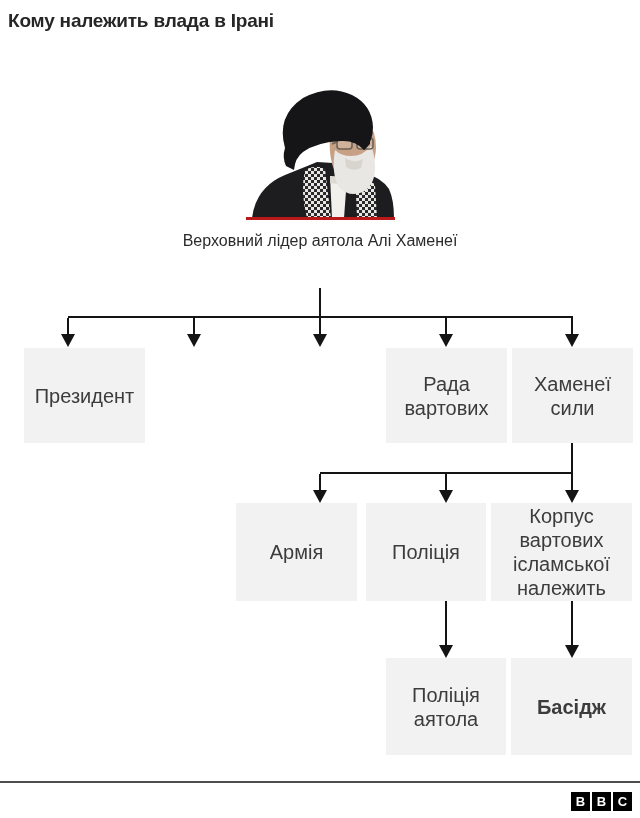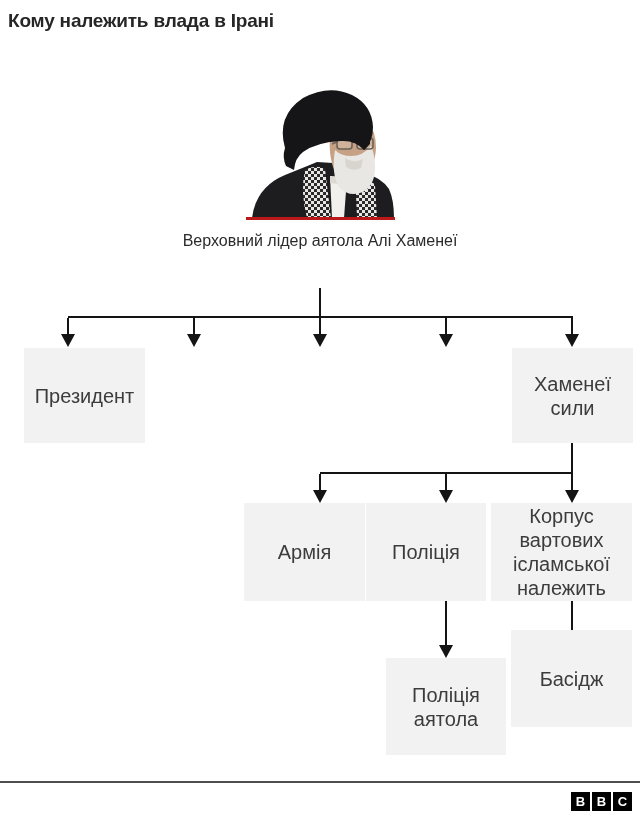--- a/index.html
+++ b/index.html
@@ -24,26 +24,26 @@
     display:flex;align-items:center;justify-content:center;text-align:center;
     font-size:20px;line-height:24px;padding:0 4px;box-sizing:border-box;
   }
   
   .b-president{left:24px;top:348px;width:121px;height:95px;}
   .b-judiciary{left:134px;top:348px;width:121px;height:95px;}
   .b-parliament{left:260px;top:348px;width:121px;height:95px;}
   .b-guardian{left:386px;top:348px;width:121px;height:95px;}
   .b-armed{left:512px;top:348px;width:121px;height:95px;}
   
-  .b-army{left:244px;top:503px;width:121px;height:98px;text-align:center;}
+  .b-army{left:236px;top:503px;width:121px;height:98px;text-align:center;}
   .b-police{left:366px;top:503px;width:120px;height:98px;}
   .b-irgc{left:491px;top:503px;width:141px;height:98px;}
   
   .b-morality{left:386px;top:658px;width:120px;height:97px;}
-  .b-basij{left:511px;top:630px;width:121px;height:97px;}
+  .b-basij{left:511px;top:658px;width:121px;height:97px;font-weight:bold;}
   .divider{position:absolute;left:0;top:781px;width:640px;height:2px;background:#4d4d4d;}
   .bbc{position:absolute;top:792px;width:19px;height:19px;background:#000000;color:#ffffff;
        font-weight:bold;font-size:13px;line-height:19px;text-align:center;}
   .bbc1{left:571px;} .bbc2{left:592px;} .bbc3{left:613px;}
 </style>
 </head>
 <body>
 
 <div class="canvas">
 
@@ -100,20 +100,23 @@
   <div class="vline" style="left:319px;top:318px;width:2px;height:17px;"></div>
   <div class="arrowhead" style="left:313px;top:334px;"></div>
   <div class="vline" style="left:445px;top:318px;width:2px;height:17px;"></div>
   <div class="arrowhead" style="left:439px;top:334px;"></div>
   <div class="vline" style="left:571px;top:318px;width:2px;height:17px;"></div>
   <div class="arrowhead" style="left:565px;top:334px;"></div>
 
   <div class="box b-president">
       <span>Президент</span>
     </div>
+  <div class="box b-guardian">
+      <span>Рада вартових</span>
+    </div>
   <div class="box b-armed">
       <span>Хаменеї сили</span>
     </div>
 
   <div class="vline" style="left:571px;top:443px;width:2px;height:31px;"></div>
 
   <div class="hline" style="left:320px;top:472px;width:253px;height:2px;"></div>
 
   <div class="vline" style="left:319px;top:474px;width:2px;height:17px;"></div>
   <div class="arrowhead" style="left:313px;top:490px;"></div>

